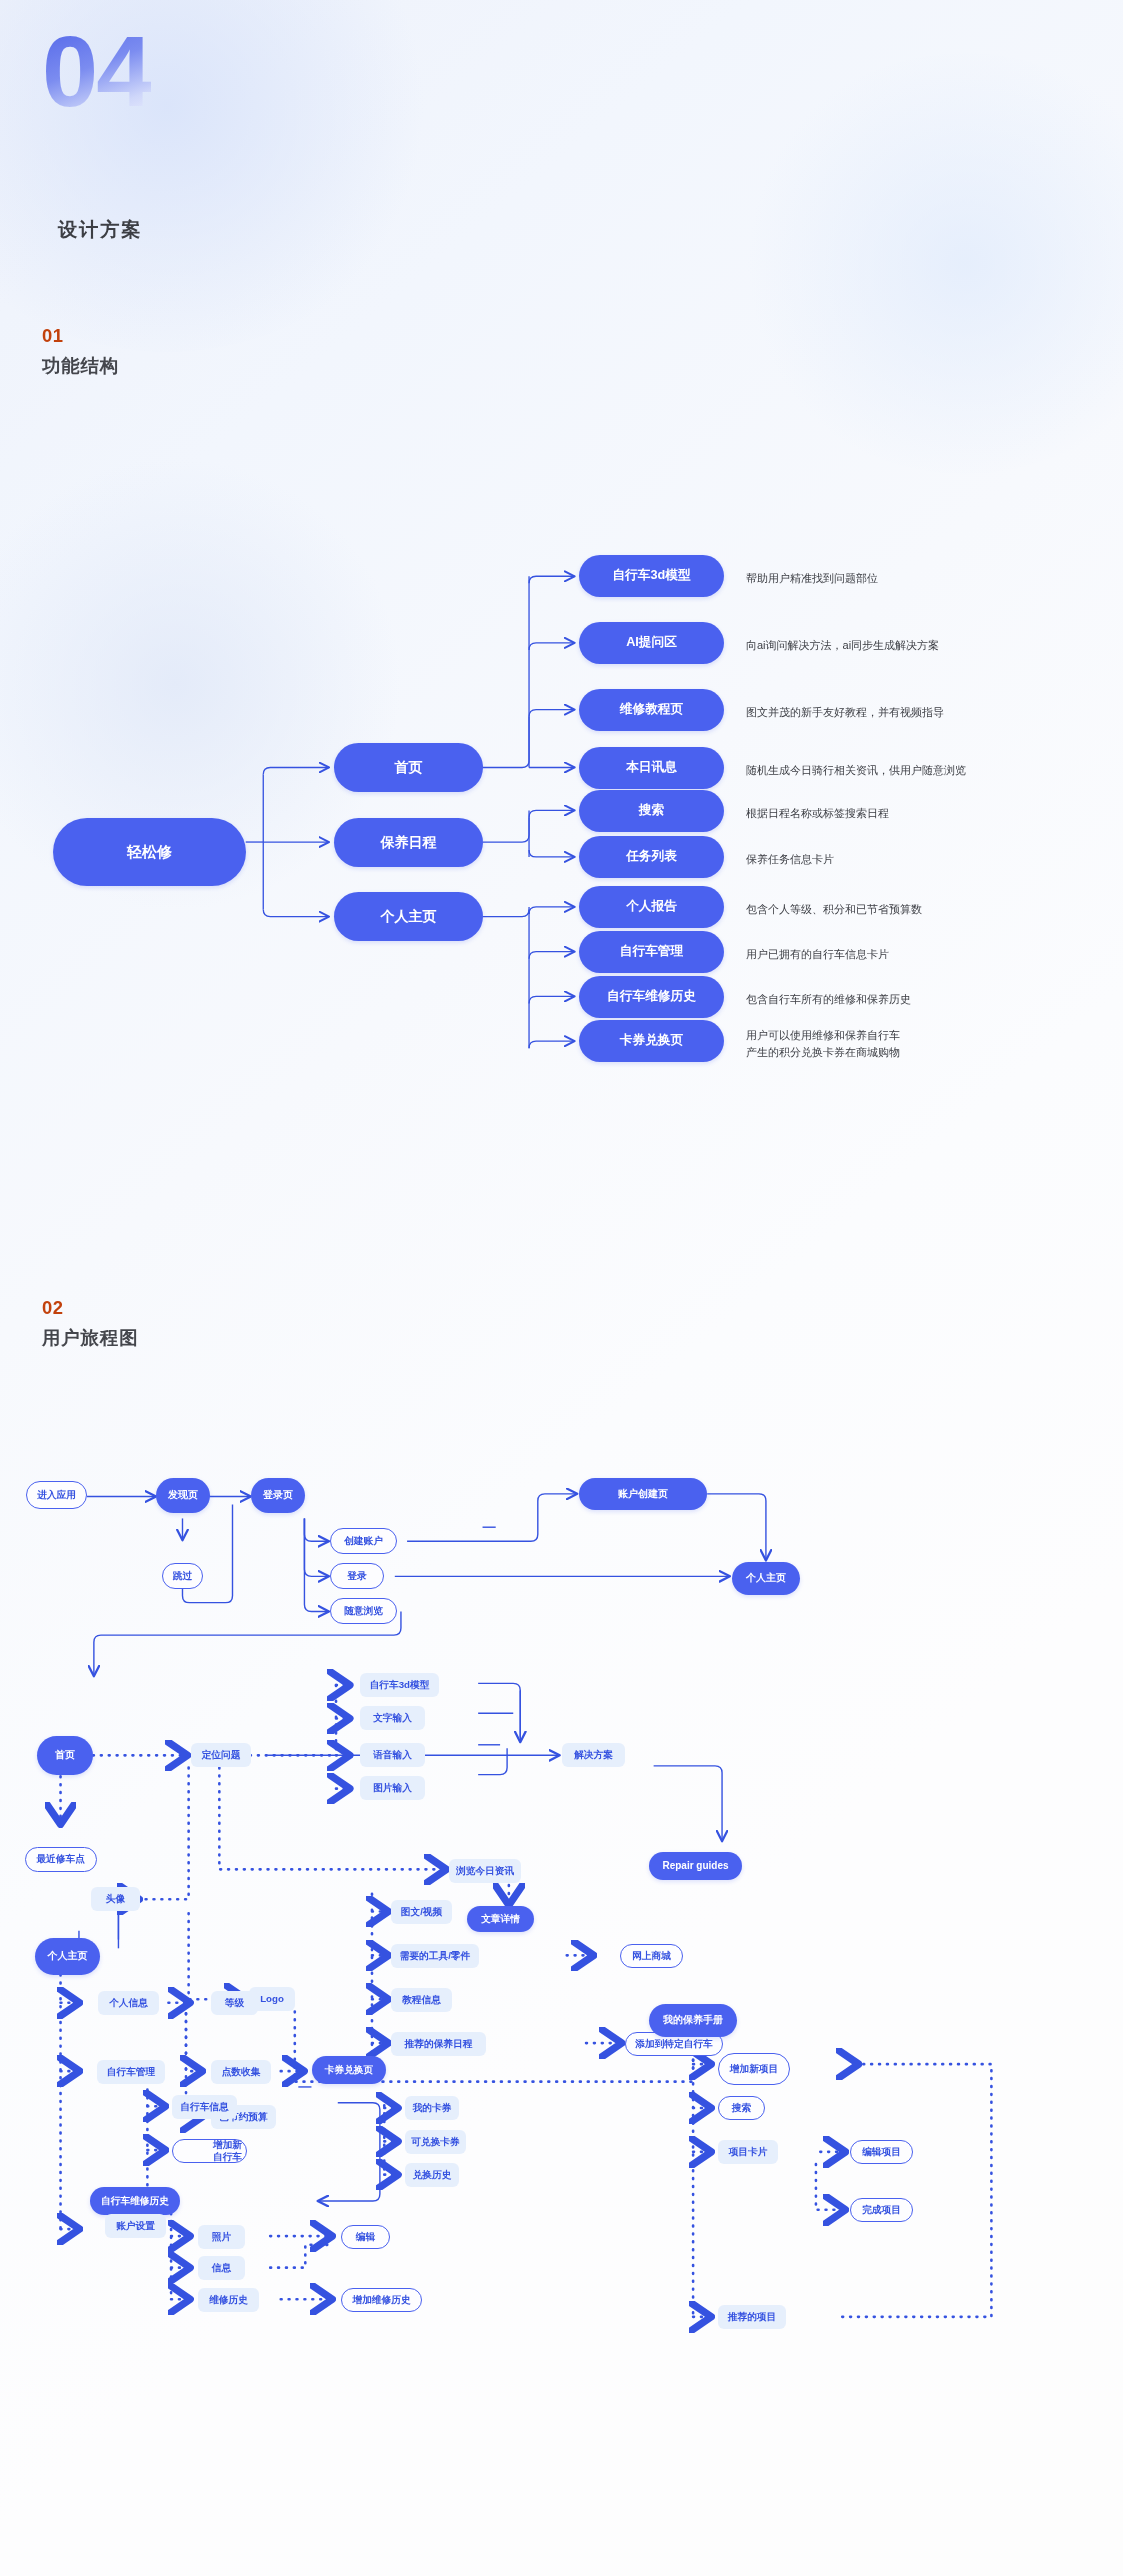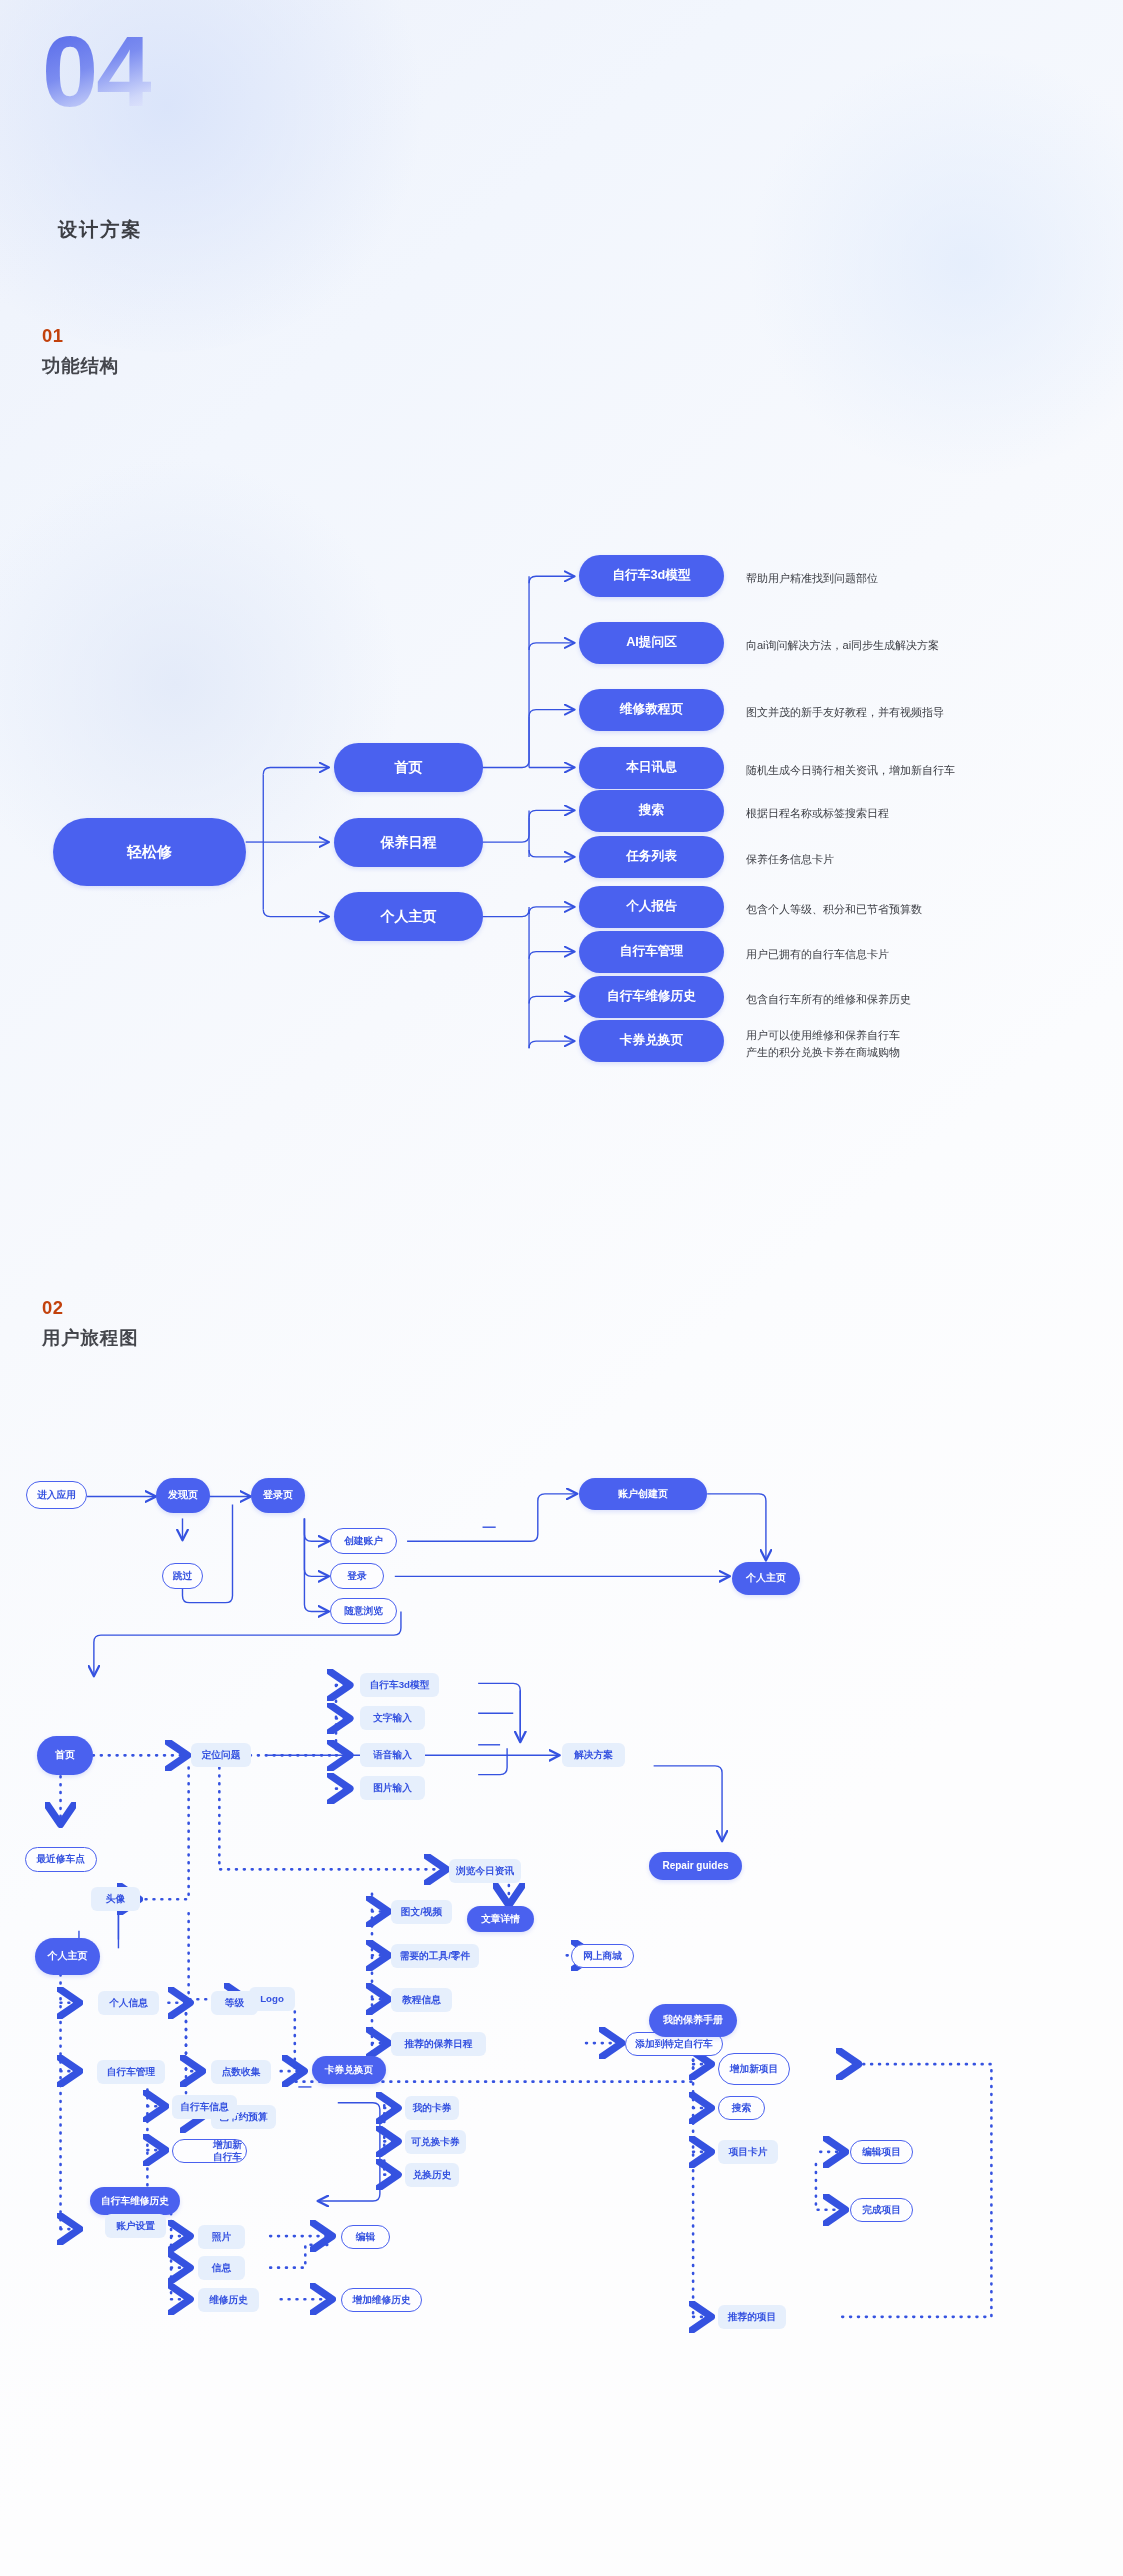--- a/index.html
+++ b/index.html
@@ -127,21 +127,21 @@
   <div class="node n-solid" style="left:579px;top:134px;width:145px;height:42px;font-size:12.7px;">自行车3d模型</div>
   <div class="desc" style="left:746px;top:149px;width:334px;">帮助用户精准找到问题部位</div>
 
   <div class="node n-solid" style="left:579px;top:201px;width:145px;height:42px;font-size:12.7px;">AI提问区</div>
   <div class="desc" style="left:746px;top:216px;width:351px;">向ai询问解决方法，ai同步生成解决方案</div>
 
   <div class="node n-solid" style="left:579px;top:268px;width:145px;height:42px;font-size:12.7px;">维修教程页</div>
   <div class="desc" style="left:746px;top:283px;width:351px;">图文并茂的新手友好教程，并有视频指导</div>
 
   <div class="node n-solid" style="left:579px;top:326px;width:145px;height:42px;font-size:12.7px;">本日讯息</div>
-  <div class="desc" style="left:746px;top:341px;width:360px;">随机生成今日骑行相关资讯，增加新自行车</div>
+  <div class="desc" style="left:746px;top:341px;width:360px;">随机生成今日骑行相关资讯，供用户随意浏览</div>
 
   <div class="node n-solid" style="left:579px;top:369px;width:145px;height:42px;font-size:12.7px;">搜索</div>
   <div class="desc" style="left:746px;top:384px;width:334px;">根据日程名称或标签搜索日程</div>
 
   <div class="node n-solid" style="left:579px;top:415px;width:145px;height:42px;font-size:12.7px;">任务列表</div>
   <div class="desc" style="left:746px;top:430px;width:334px;">保养任务信息卡片</div>
 
   <div class="node n-solid" style="left:579px;top:465px;width:145px;height:42px;font-size:12.7px;">个人报告</div>
   <div class="desc" style="left:746px;top:480px;width:351px;">包含个人等级、积分和已节省预算数</div>
 
@@ -297,21 +297,21 @@
   <div class="node n-soft" style="left:449px;top:455px;width:72px;height:24px;font-size:9.7px;">浏览今日资讯</div>
   <div class="node n-solid" style="left:467px;top:502px;width:67px;height:26px;font-size:9.7px;">文章详情</div>
 
   <div class="node n-solid" style="left:649px;top:448px;width:93px;height:28px;font-size:10px;">Repair guides</div>
 
   <div class="node n-soft" style="left:91px;top:483px;width:49px;height:24px;font-size:9.7px;">头像</div>
   <div class="node n-soft" style="left:249px;top:583px;width:46px;height:24px;font-size:9.7px;">Logo</div>
 
   <div class="node n-soft" style="left:391px;top:496px;width:61px;height:24px;font-size:9.7px;">图文/视频</div>
   <div class="node n-soft" style="left:391px;top:540px;width:88px;height:24px;font-size:9.7px;">需要的工具/零件</div>
-  <div class="node n-outline" style="left:571px;top:540px;width:63px;height:24px;font-size:9.7px;">网上商城</div>
+  <div class="node n-outline" style="left:620px;top:540px;width:63px;height:24px;font-size:9.7px;">网上商城</div>
   <div class="node n-soft" style="left:391px;top:584px;width:61px;height:24px;font-size:9.7px;">教程信息</div>
   <div class="node n-soft" style="left:391px;top:628px;width:95px;height:24px;font-size:9.7px;">推荐的保养日程</div>
   <div class="node n-outline" style="left:625px;top:628px;width:98px;height:24px;font-size:9.7px;">添加到特定自行车</div>
 
   <div class="node n-solid" style="left:35px;top:534px;width:65px;height:37px;font-size:10px;">个人主页</div>
   <div class="node n-soft" style="left:98px;top:587px;width:61px;height:24px;font-size:9.7px;">个人信息</div>
   <div class="node n-soft" style="left:211px;top:587px;width:47px;height:24px;font-size:9.7px;">等级</div>
   <div class="node n-soft" style="left:211px;top:656px;width:60px;height:24px;font-size:9.7px;">点数收集</div>
   <div class="node n-soft" style="left:211px;top:701px;width:65px;height:24px;font-size:9.7px;">已节约预算</div>
   <div class="node n-solid" style="left:312px;top:652px;width:74px;height:28px;font-size:9.7px;">卡券兑换页</div>

